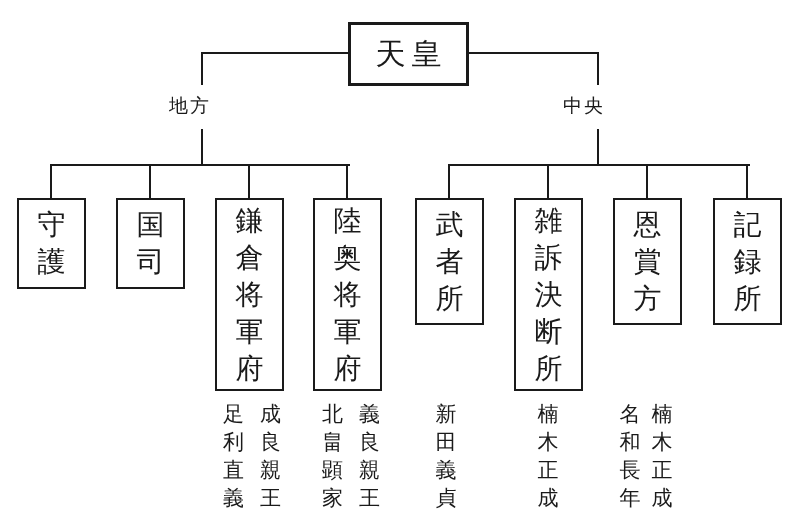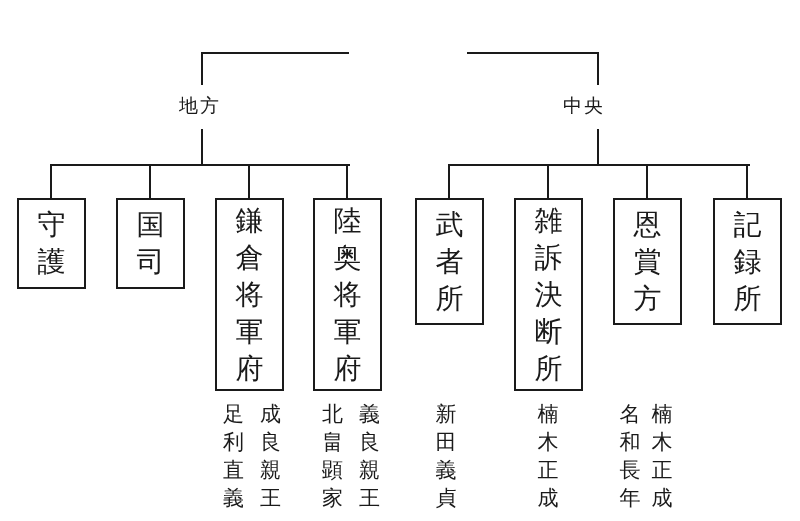--- a/index.html
+++ b/index.html
@@ -58,21 +58,21 @@
     display: flex; flex-direction: column; align-items: center;
     gap: 9px; font-size: 28px; line-height: 1; font-weight: 500;
   }
   
   .branch-label {
     position: absolute; top: 96px;
     transform: translateX(-50%);
     font-size: 19px; letter-spacing: 2px; line-height: 1;
     font-weight: 500;
   }
-  #lbl-chiho { left: 200px; }
+  #lbl-chiho { left: 190px; }
   #lbl-chuo  { left: 584px; }
   
   .officials {
     position: absolute; top: 404px;
     display: flex; flex-direction: row-reverse;
     gap: 16px;
     transform: translateX(-50%);
   }
   #g-kamakura { left: 252px; }
   #g-mutsu    { left: 351px; }
@@ -99,20 +99,23 @@
   <div class="ln" id="ln-bus-right"></div>
   <div class="ln stub" id="stub-1"></div>
   <div class="ln stub" id="stub-2"></div>
   <div class="ln stub" id="stub-3"></div>
   <div class="ln stub" id="stub-4"></div>
   <div class="ln stub" id="stub-5"></div>
   <div class="ln stub" id="stub-6"></div>
   <div class="ln stub" id="stub-7"></div>
   <div class="ln stub" id="stub-8"></div>
 
+  <div class="box" id="b-tenno">
+    <span class="tenno-label">天皇</span>
+  </div>
 
   <div class="branch-label" id="lbl-chiho">地方</div>
   <div class="branch-label" id="lbl-chuo">中央</div>
 
   <div class="box office" id="b-shugo">
     <div class="office-label">
         <div>守</div>
         <div>護</div>
       </div>
   </div>

